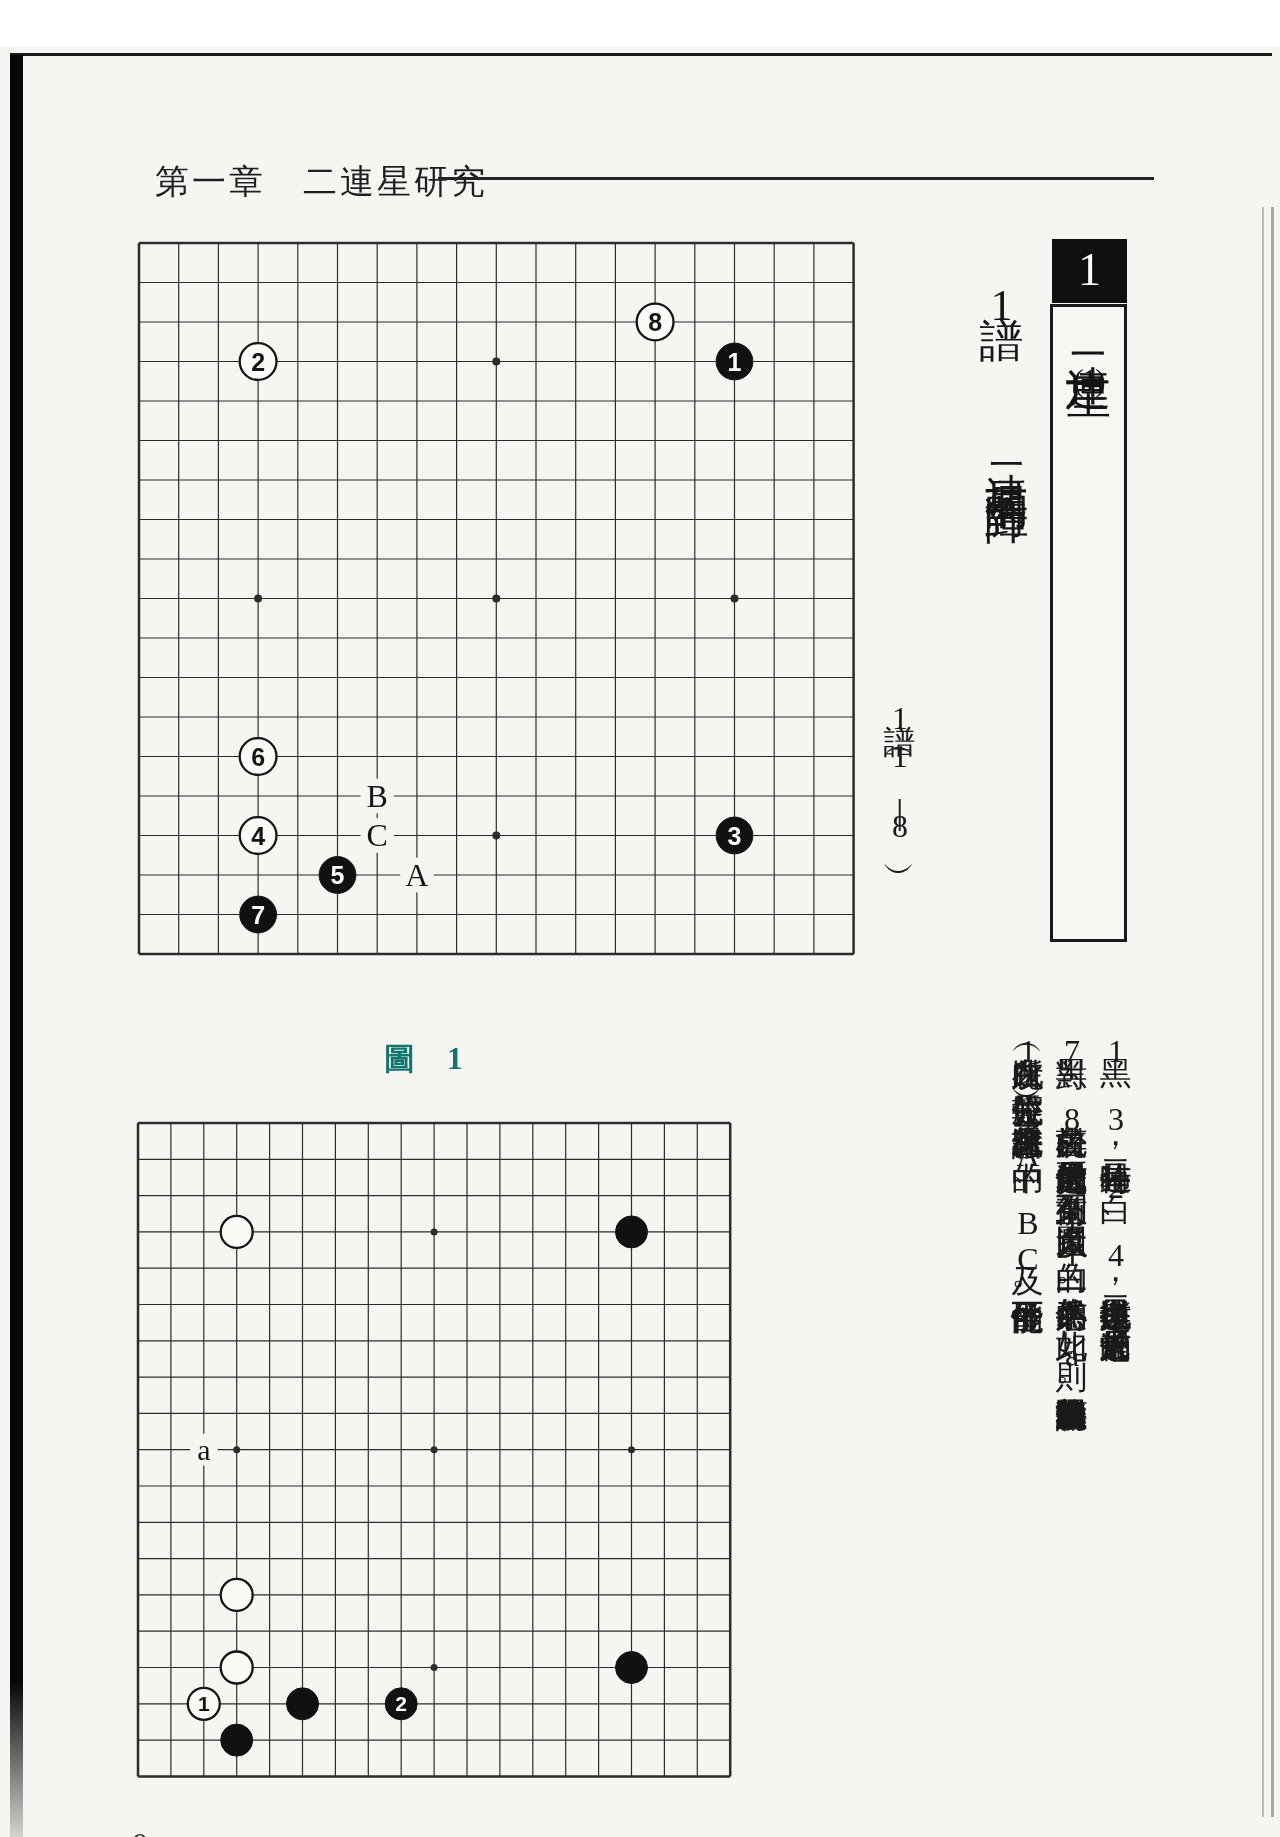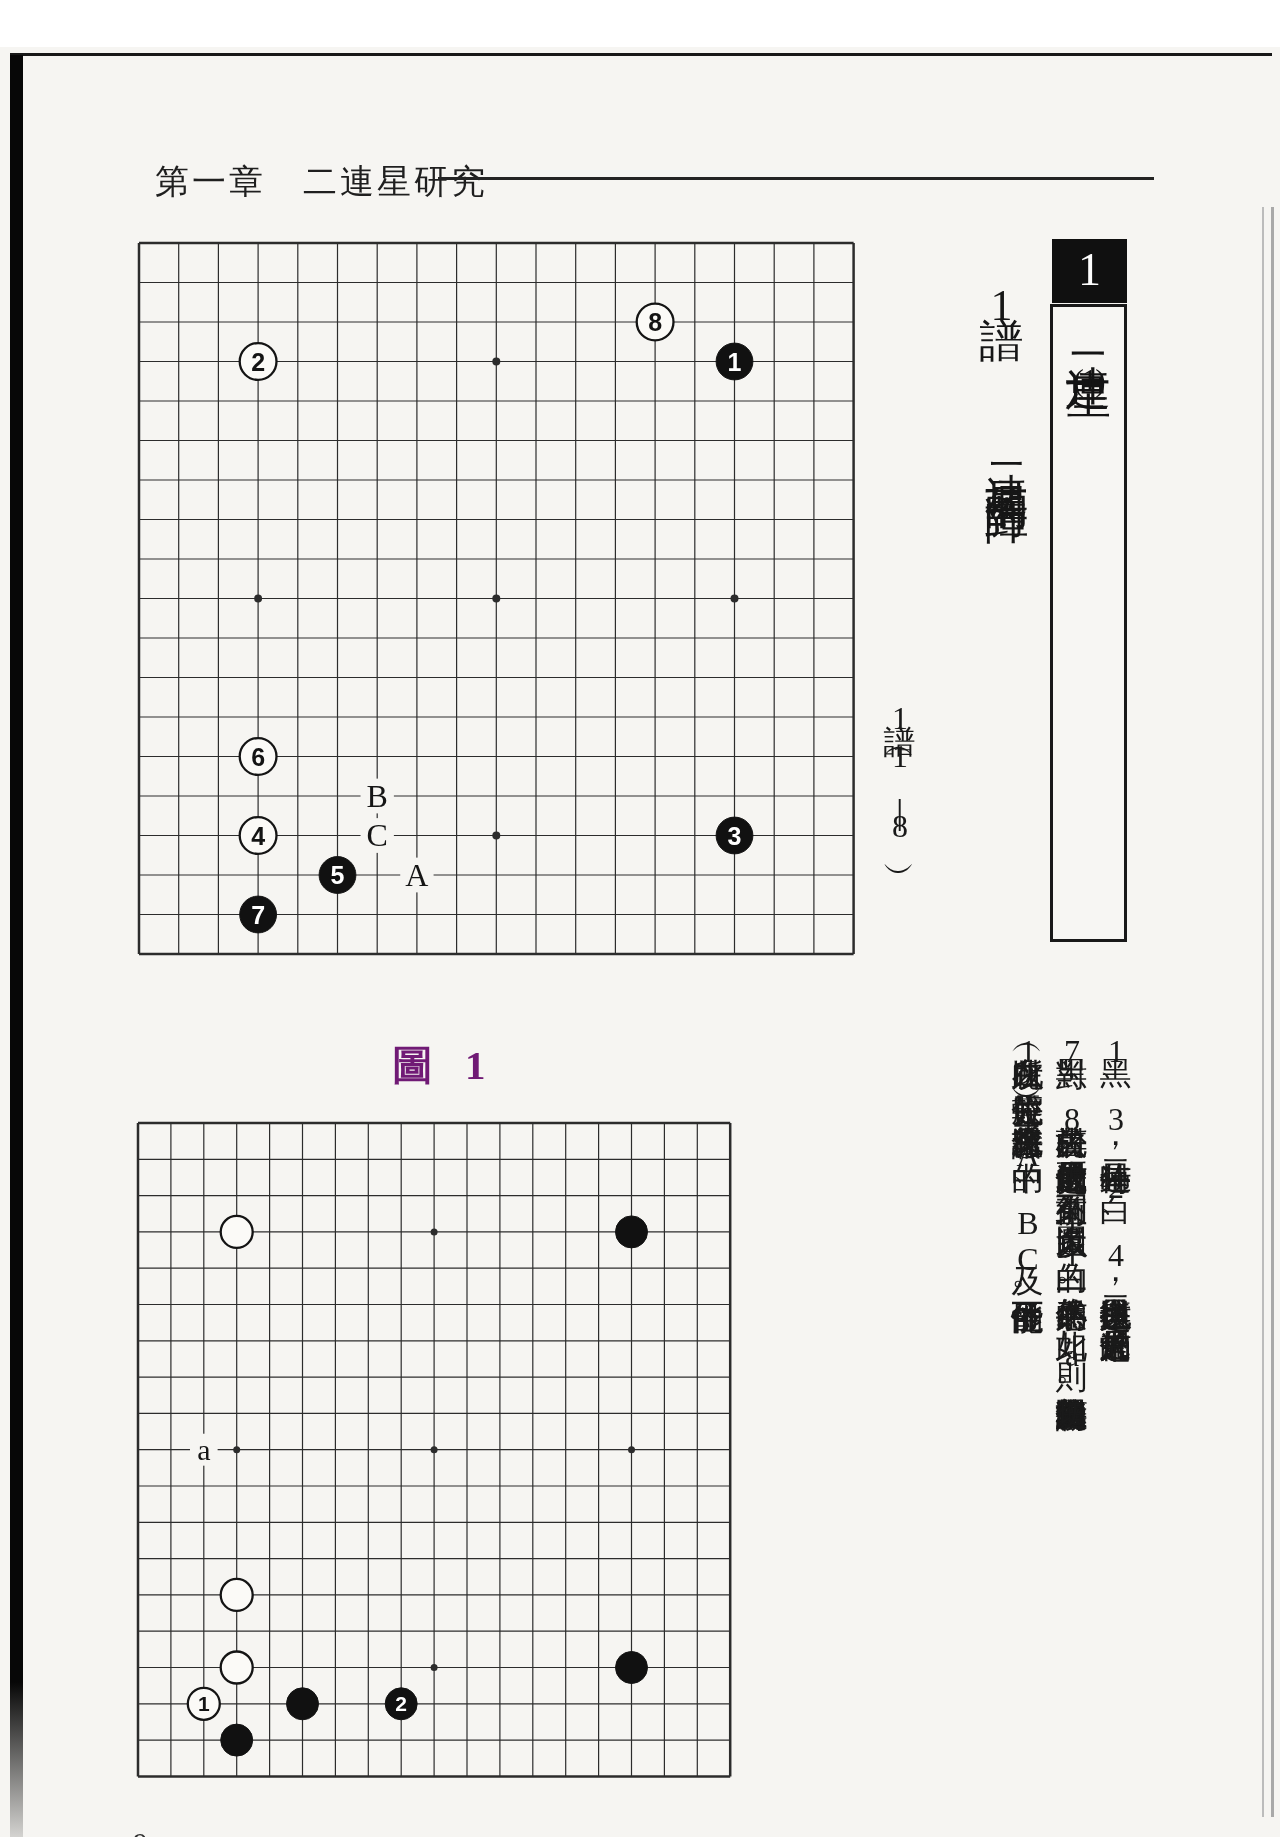--- a/index.html
+++ b/index.html
@@ -19,21 +19,21 @@
   #kifu-range{left:881px;top:652px;font-size:32px;line-height:38px;letter-spacing:1px;color:#191919;}
   #section-num{left:1052px;top:192px;width:75px;height:64px;background:#101010;color:#fdfdfd;
                font-size:46px;line-height:62px;text-align:center;}
   #section-box{left:1050px;top:257px;width:77px;height:638px;border:3px solid #191919;
                box-sizing:border-box;background:#f7f6f3;}
   #section-title{writing-mode:vertical-rl;-webkit-text-orientation:upright;text-orientation:upright;
                  font-size:46px;line-height:71px;letter-spacing:10px;margin-top:12px;color:#141414;}
   #section-suffix{font-size:31px;text-align:center;margin-top:14px;letter-spacing:-2px;color:#141414;}
   #kifu-label{left:976px;top:234px;font-size:44px;line-height:50px;color:#161616;}
   #kifu-title{left:981px;top:384px;font-size:44px;line-height:50px;letter-spacing:7px;color:#161616;}
-  #figure-caption{left:392px;top:991px;font-size:41px;font-weight:600;color:#701a75;}
+  #figure-caption{left:384px;top:991px;font-size:31px;font-weight:600;color:#0f766e;}
   #figure-caption .num{margin-left:32px;font-weight:600;}
   #body-text{left:826px;top:954px;width:312px;height:742px;writing-mode:vertical-rl;
              -webkit-text-orientation:upright;text-orientation:upright;
              font-size:32px;line-height:44px;color:#1a1a1a;}
   #body-text p{margin:0;text-indent:32px;}
   #page-number{left:133px;top:1780px;font-size:29px;color:#2e2e2e;}
   #footer-rule{left:0;top:1834px;width:1280px;height:4px;
                background:linear-gradient(90deg,#8d8d8d,#b9b9b9);}
   #footer-text{left:0;top:1822px;width:1280px;text-align:center;font-size:24px;
                letter-spacing:1px;color:#b2b2b2;}

